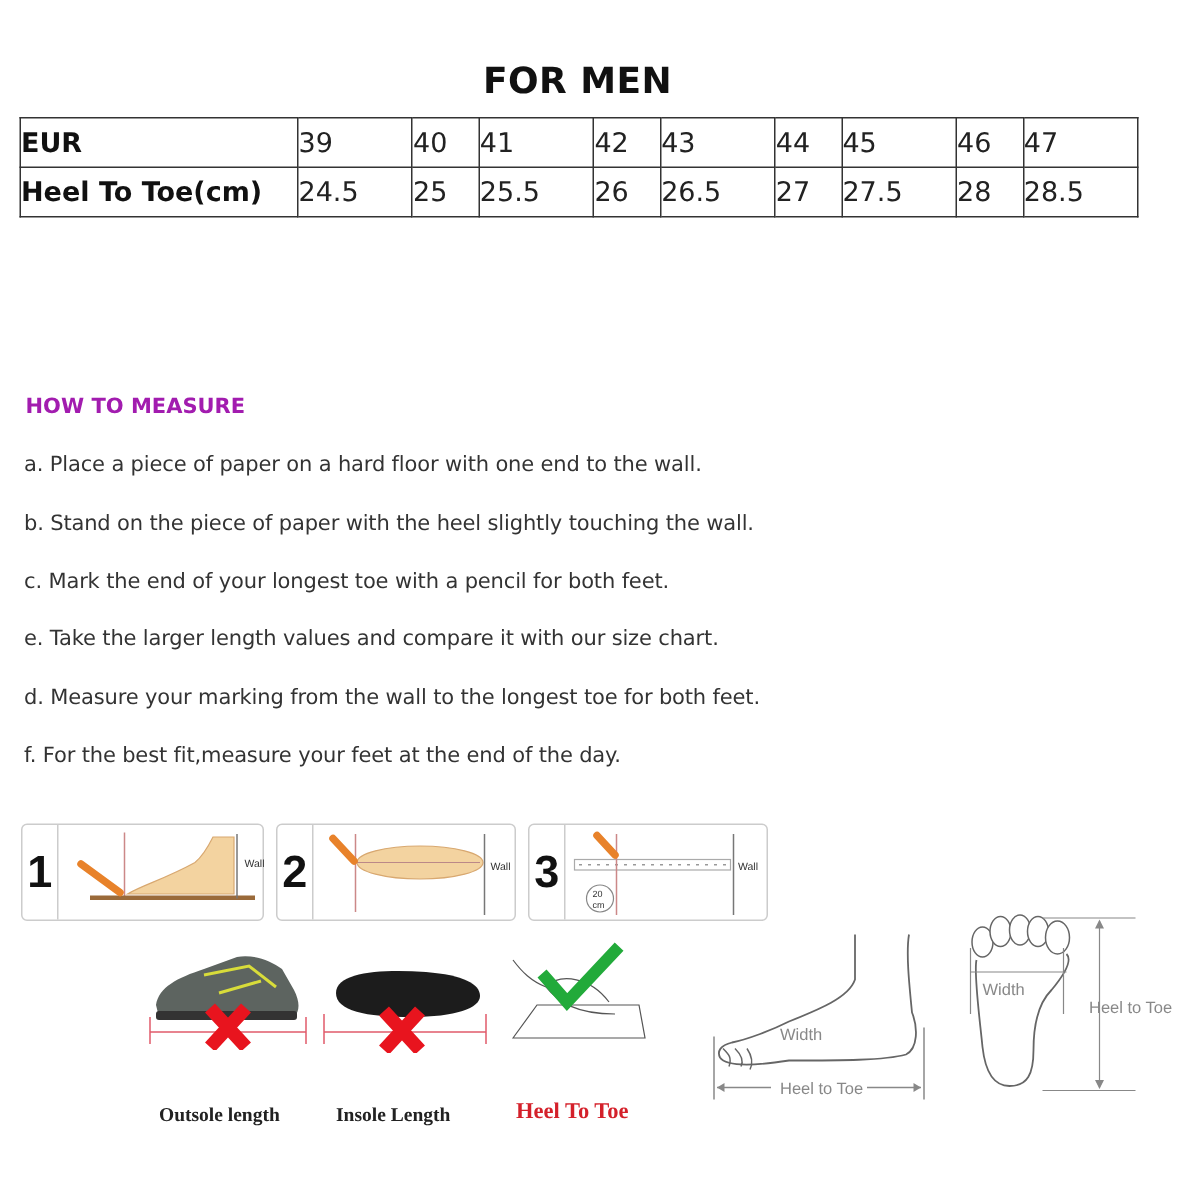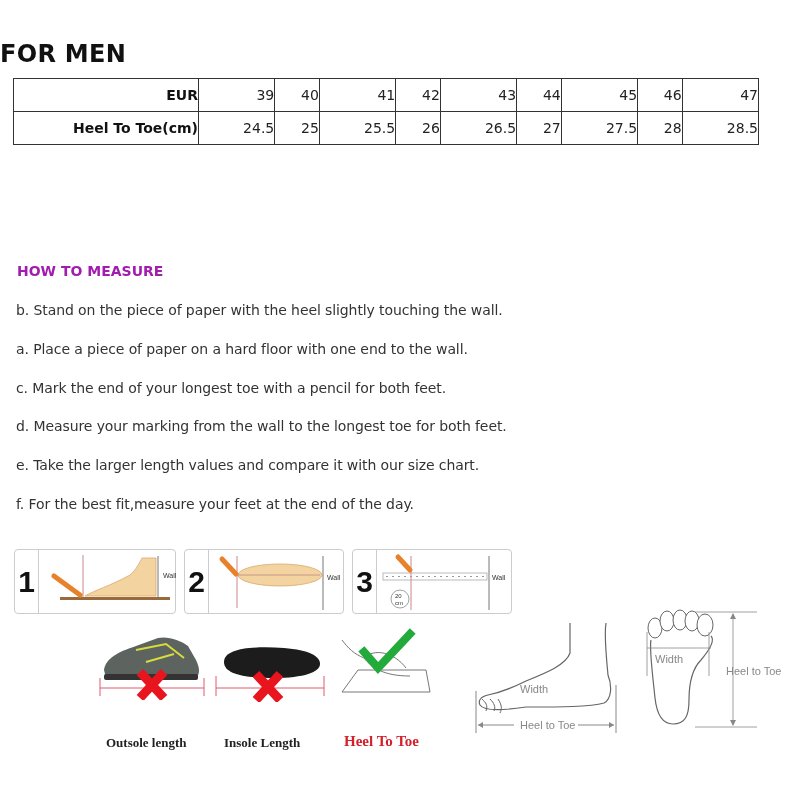--- a/index.html
+++ b/index.html
@@ -1,21 +1,21 @@
 <!DOCTYPE html>
 <html><head>
 <meta charset="utf-8">
 <style>
   * { box-sizing: border-box; margin: 0; padding: 0; }
   body { width: 800px; height: 800px; background: #ffffff; position: relative; overflow: hidden;
          font-family: "DejaVu Sans", sans-serif; color: #222; }
-  .title { position: absolute; top: 40px; left: 0; width: 770px; text-align: left;
+  .title { position: absolute; top: 40px; left: 0; width: 770px; text-align: center;
            font-weight: bold; font-size: 24px; color: #111; letter-spacing: 0.3px; }
   table.size { position: absolute; left: 13px; top: 78px; border-collapse: collapse; width: 746px; }
-  table.size td { border: 1.5px solid #333; text-align: right; font-size: 14px; color: #222; }
+  table.size td { border: 1.5px solid #333; text-align: left; font-size: 18px; color: #222; }
   table.size td.head { width: 185px; font-weight: bold; color: #111; }
   table.size tr.r0 td { height: 33px; }
   table.size tr.r1 td { height: 32px; }
   table.size tr.r2 td { height: 38px; }
   table.size tr.r3 td { height: 33px; }
   .how-title { position: absolute; left: 17px; top: 263px; font-weight: bold; font-size: 14px; color: #a21caf; }
   .steps { position: absolute; left: 16px; top: 300px; }
   .steps p { font-size: 14px; color: #333; height: 38.8px; line-height: 20px; white-space: nowrap; letter-spacing: -0.1px; }
   .panel { position: absolute; top: 549px; height: 65px; border: 1px solid #ccc; border-radius: 4px; background: #fff; }
   .panel .num { position: absolute; left: 0; top: 0; width: 24px; height: 63px; border-right: 1px solid #ccc;
@@ -54,25 +54,25 @@
         <td>27</td>
         <td>27.5</td>
         <td>28</td>
         <td>28.5</td>
       </tr>
     </tbody>
 </table>
 
 <div class="how-title">HOW TO MEASURE</div>
 <div class="steps">
+  <p>a. Place a piece of paper on a hard floor with one end to the wall.</p>
   <p>b. Stand on the piece of paper with the heel slightly touching the wall.</p>
-  <p>a. Place a piece of paper on a hard floor with one end to the wall.</p>
   <p>c. Mark the end of your longest toe with a pencil for both feet.</p>
+  <p>e. Take the larger length values and compare it with our size chart.</p>
   <p>d. Measure your marking from the wall to the longest toe for both feet.</p>
-  <p>e. Take the larger length values and compare it with our size chart.</p>
   <p>f. For the best fit,measure your feet at the end of the day.</p>
 </div>
 
 <div class="panel" style="left:14px; width:162px;">
   <div class="num">1</div>
   <svg width="136" height="63">
     <line x1="43" y1="5" x2="43" y2="48" stroke="#c88" stroke-width="1"></line>
     <rect x="20" y="47" width="110" height="3" fill="#9a6a3a"></rect>
     <path d="M45 46 C55 40 70 36 90 25 C96 20 100 12 102 8 L116 8 L116 46 Z" fill="#f3d3a0" stroke="#d8a870" stroke-width="0.8"></path>
     <line x1="118" y1="6" x2="118" y2="49" stroke="#777" stroke-width="1"></line>

